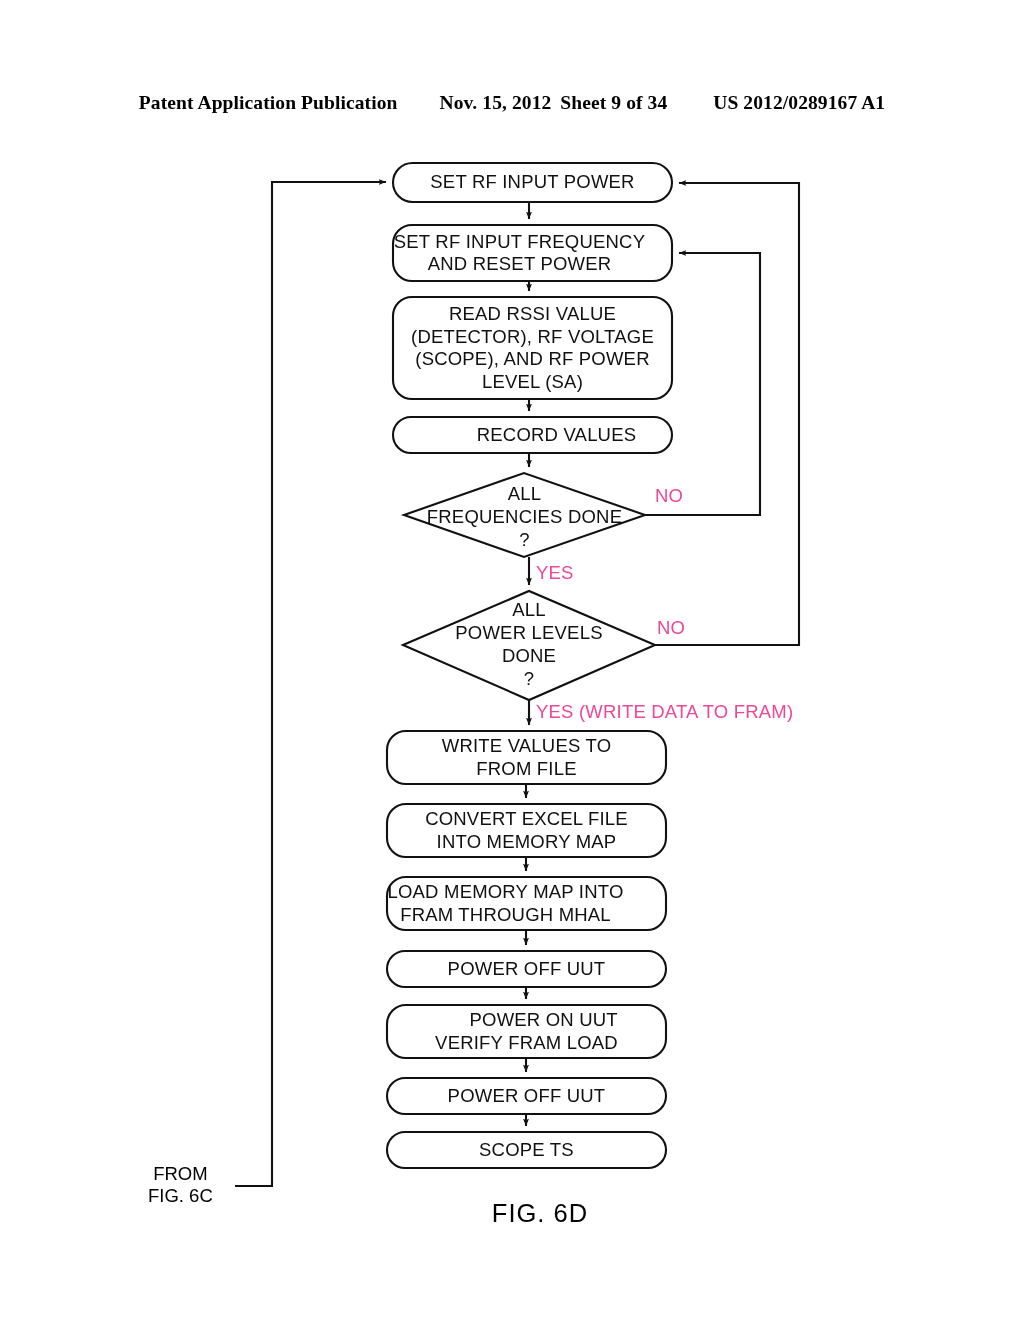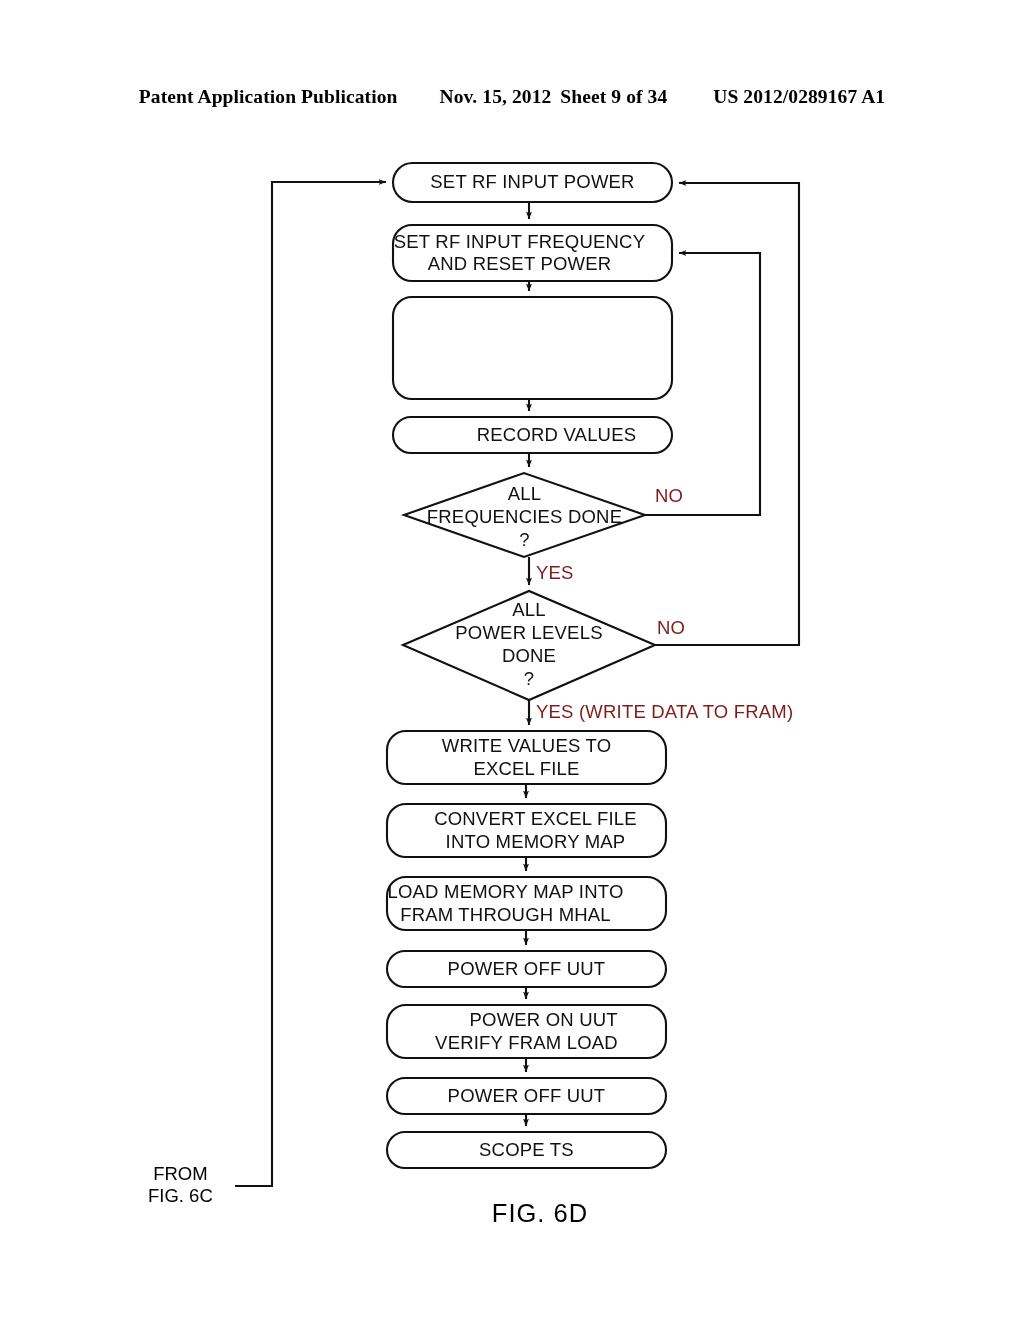--- a/index.html
+++ b/index.html
@@ -18,21 +18,21 @@
   }
 
   
   #patent-header {
     position: absolute;
     left: 0;
     top: 86px;
     width: 1024px;
     height: 28px;
     display: flex;
-    align-items: flex-start;
+    align-items: flex-end;
     justify-content: center;
     font-family: "Liberation Serif", serif;
     font-weight: bold;
     font-size: 19.5px;
     letter-spacing: 0.1px;
     white-space: nowrap;
   }
   #patent-header .h-pub   { margin-right: 42px; }
   #patent-header .h-date  { margin-right: 9px; }
   #patent-header .h-sheet { margin-right: 46px; }
@@ -69,21 +69,21 @@
     color: #111111;
     white-space: pre-line;
     pointer-events: none;
   }
   .edge-label {
     position: absolute;
     font-family: "Liberation Sans", sans-serif;
     font-size: 18.5px;
     line-height: 21px;
     letter-spacing: 0.2px;
-    color: #7f1d1d;
+    color: #ec4899;
     white-space: pre-line;
   }
   #from-label {
     position: absolute;
     left: 148px;
     top: 1163px;
     font-size: 18.5px;
     line-height: 22px;
     white-space: pre-line;
     text-align: center;
@@ -158,36 +158,40 @@
 
       <path d="M235,1186 L272,1186 L272,182 L386,182" marker-end="url(#arrowhead)"></path>
     </g>
   </svg>
 
   <div class="node-text" style="left:393px; top:163px; width:279px; height:39px;">SET RF INPUT POWER</div>
 
   <div class="node-text" style="left:393px; top:225px; width:253px; height:56px;">SET RF INPUT FREQUENCY
 AND RESET POWER</div>
 
+  <div class="node-text" style="left:389px; top:297px; width:287px; height:102px;">READ RSSI VALUE
+(DETECTOR), RF VOLTAGE
+(SCOPE), AND RF POWER
+LEVEL (SA)</div>
 
   <div class="node-text" style="left:393px; top:417px; width:327px; height:36px;">RECORD VALUES</div>
 
   <div class="node-text" style="left:386px; top:481px; width:277px; height:70px; line-height:23px;">ALL
 FREQUENCIES DONE
 ?</div>
 
   <div class="node-text" style="left:404px; top:599px; width:250px; height:90px; line-height:23px;">ALL
 POWER LEVELS
 DONE
 ?</div>
 
   <div class="node-text" style="left:387px; top:731px; width:279px; height:53px;">WRITE VALUES TO
-EXCEL FILE</div>
-
-  <div class="node-text" style="left:387px; top:804px; width:279px; height:53px;padding-left:9px;">CONVERT EXCEL FILE
+FROM FILE</div>
+
+  <div class="node-text" style="left:387px; top:804px; width:279px; height:53px;">CONVERT EXCEL FILE
 INTO MEMORY MAP</div>
 
   <div class="node-text" style="left:364px; top:877px; width:283px; height:53px;">LOAD MEMORY MAP INTO
 FRAM THROUGH MHAL</div>
 
   <div class="node-text" style="left:387px; top:951px; width:279px; height:36px;">POWER OFF UUT</div>
 
   <div class="node-text" style="left:387px; top:1005px; width:279px; height:53px;text-align:right;">POWER ON UUT
 VERIFY FRAM LOAD</div>
 

